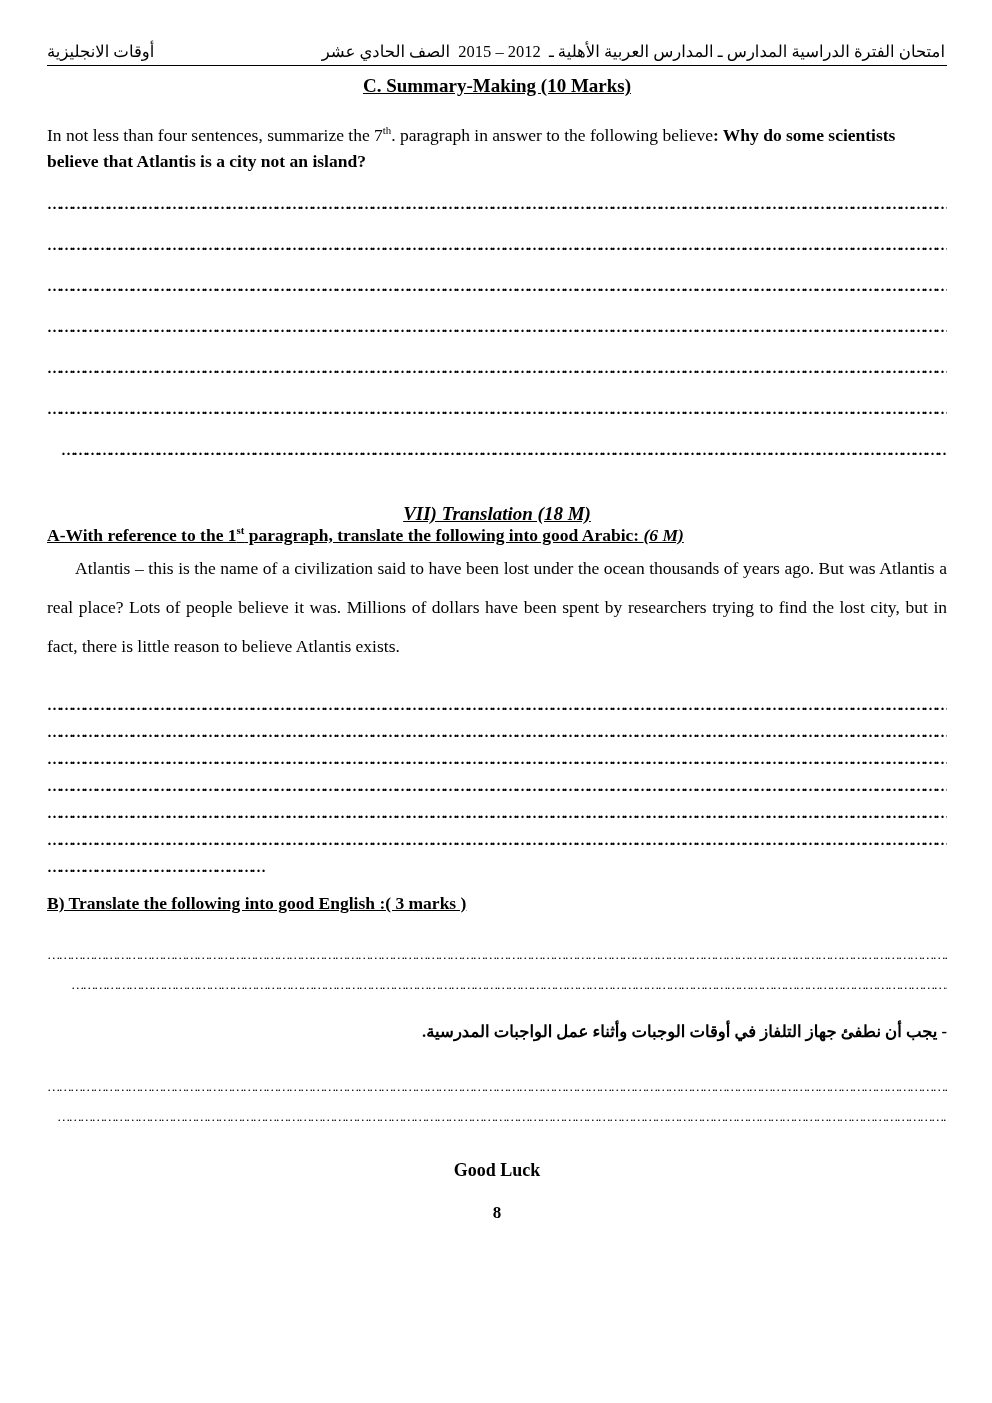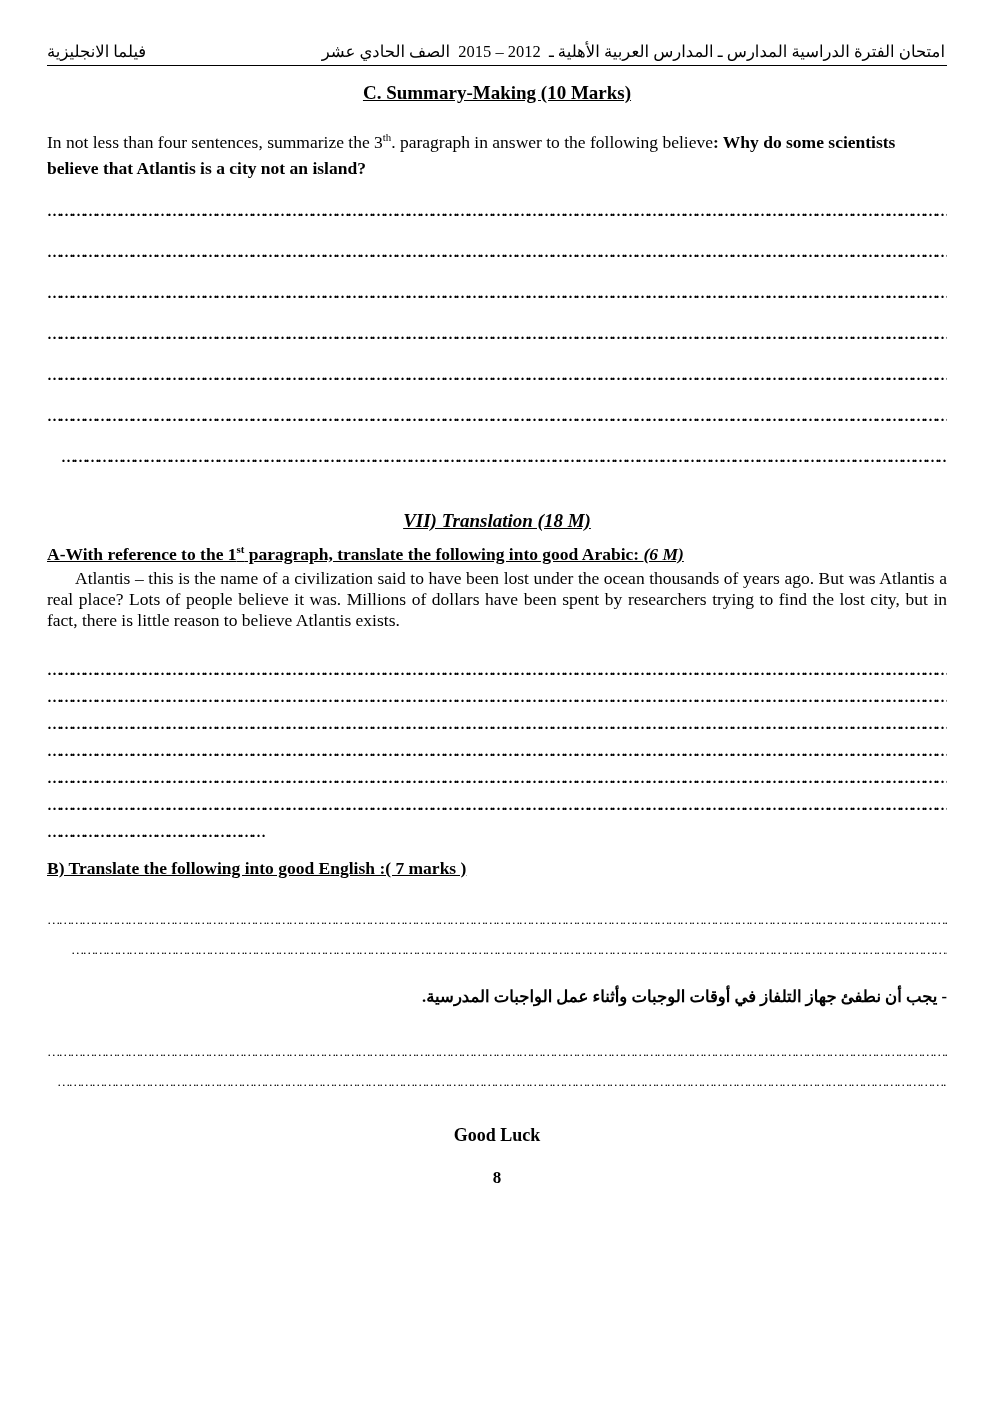--- a/index.html
+++ b/index.html
@@ -15,30 +15,30 @@
 
   
   .hdr{
     display:flex;direction:rtl;justify-content:space-between;align-items:baseline;
     font-size:16.5px;border-bottom:1.5px solid #000;padding-bottom:3px;
   }
   .hdr .years{direction:ltr;unicode-bidi:isolate;}
   .hdr .h-main span{padding:0 2px;}
 
   .center{text-align:center;}
-  .sec-title{font-size:19px;font-weight:bold;margin-top:16px;}
+  .sec-title{font-size:19px;font-weight:bold;margin-top:9px;}
   .sec-title-vii{font-size:19px;font-weight:bold;font-style:italic;margin-top:32px;}
 
   .instruction{font-size:17.5px;line-height:26px;margin-top:25px;}
   sup{font-size:62%;vertical-align:super;line-height:0;}
 
-  .a-heading{font-size:17.5px;font-weight:bold;margin-top:12px;}
+  .a-heading{font-size:17.5px;font-weight:bold;margin-top:0;}
 
   .para{
-    font-size:17.5px;line-height:21px;text-align:justify;
+    font-size:17.5px;line-height:39px;text-align:justify;
     text-indent:28px;margin-top:3px;
   }
 
   
   .dots-block{margin-top:8px;}
   .dotrow{
     overflow:hidden;white-space:nowrap;font-weight:bold;font-size:15px;
     letter-spacing:-3px;height:41px;line-height:41px;
   }
   .dots-block.tight .dotrow{height:27px;line-height:27px;}
@@ -71,29 +71,29 @@
 <body>
 
 <div class="page">
 
   <div class="hdr">
     <span class="h-main">
       <span>امتحان الفترة الدراسية المدارس ـ المدارس العربية الأهلية ـ</span>
       <span class="years">2015 – 2012</span>
       <span>الصف الحادي عشر</span>
     </span>
-    <span class="h-subject">فيلما الانجليزية</span>
+    <span class="h-subject">أوقات الانجليزية</span>
   </div>
 
   <div class="center sec-title">
     <span class="u">C. Summary-Making (10 Marks)</span>
   </div>
 
   <div class="instruction">
-    <span>In not less than four sentences, summarize the 3</span><sup>th</sup><span>. paragraph in answer to the following believe</span><span class="b">: Why do some scientists believe that Atlantis is a city not an island?</span>
+    <span>In not less than four sentences, summarize the 7</span><sup>th</sup><span>. paragraph in answer to the following believe</span><span class="b">: Why do some scientists believe that Atlantis is a city not an island?</span>
   </div>
 
   <div class="dots-block mt-sum">
     <div class="dotrow">……………………………………………………………………………………………………………………………………………………………………………………………………………………………………………………………………………………………………………………</div>
     <div class="dotrow">……………………………………………………………………………………………………………………………………………………………………………………………………………………………………………………………………………………………………………………</div>
     <div class="dotrow">……………………………………………………………………………………………………………………………………………………………………………………………………………………………………………………………………………………………………………………</div>
     <div class="dotrow">……………………………………………………………………………………………………………………………………………………………………………………………………………………………………………………………………………………………………………………</div>
     <div class="dotrow">……………………………………………………………………………………………………………………………………………………………………………………………………………………………………………………………………………………………………………………</div>
     <div class="dotrow">……………………………………………………………………………………………………………………………………………………………………………………………………………………………………………………………………………………………………………………</div>
     <div class="dotrow indent1">……………………………………………………………………………………………………………………………………………………………………………………………………………………………………………………………………………………………………………………</div>
@@ -115,21 +115,21 @@
     <div class="dotrow">……………………………………………………………………………………………………………………………………………………………………………………………………………………………………………………………………………………………………………………</div>
     <div class="dotrow">……………………………………………………………………………………………………………………………………………………………………………………………………………………………………………………………………………………………………………………</div>
     <div class="dotrow">……………………………………………………………………………………………………………………………………………………………………………………………………………………………………………………………………………………………………………………</div>
     <div class="dotrow">……………………………………………………………………………………………………………………………………………………………………………………………………………………………………………………………………………………………………………………</div>
     <div class="dotrow">……………………………………………………………………………………………………………………………………………………………………………………………………………………………………………………………………………………………………………………</div>
     <div class="dotrow">……………………………………………………………………………………………………………………………………………………………………………………………………………………………………………………………………………………………………………………</div>
     <div class="dotrow short">………………………………………………</div>
   </div>
 
   <div class="b-heading">
-    <span class="u">B) Translate the following into good English :( 7 marks )</span>
+    <span class="u">B) Translate the following into good English :( 3 marks )</span>
   </div>
 
 
   <div class="dots-block fine mt-b1">
     <div class="dotrow">……………………………………………………………………………………………………………………………………………………………………………………………………………………………………………………………………………………………………………………</div>
     <div class="dotrow indent2">……………………………………………………………………………………………………………………………………………………………………………………………………………………………………………………………………………………………………………………</div>
   </div>
 
   <div class="arabic-line second">- يجب أن نطفئ جهاز التلفاز في أوقات الوجبات وأثناء عمل الواجبات المدرسية.</div>
 

